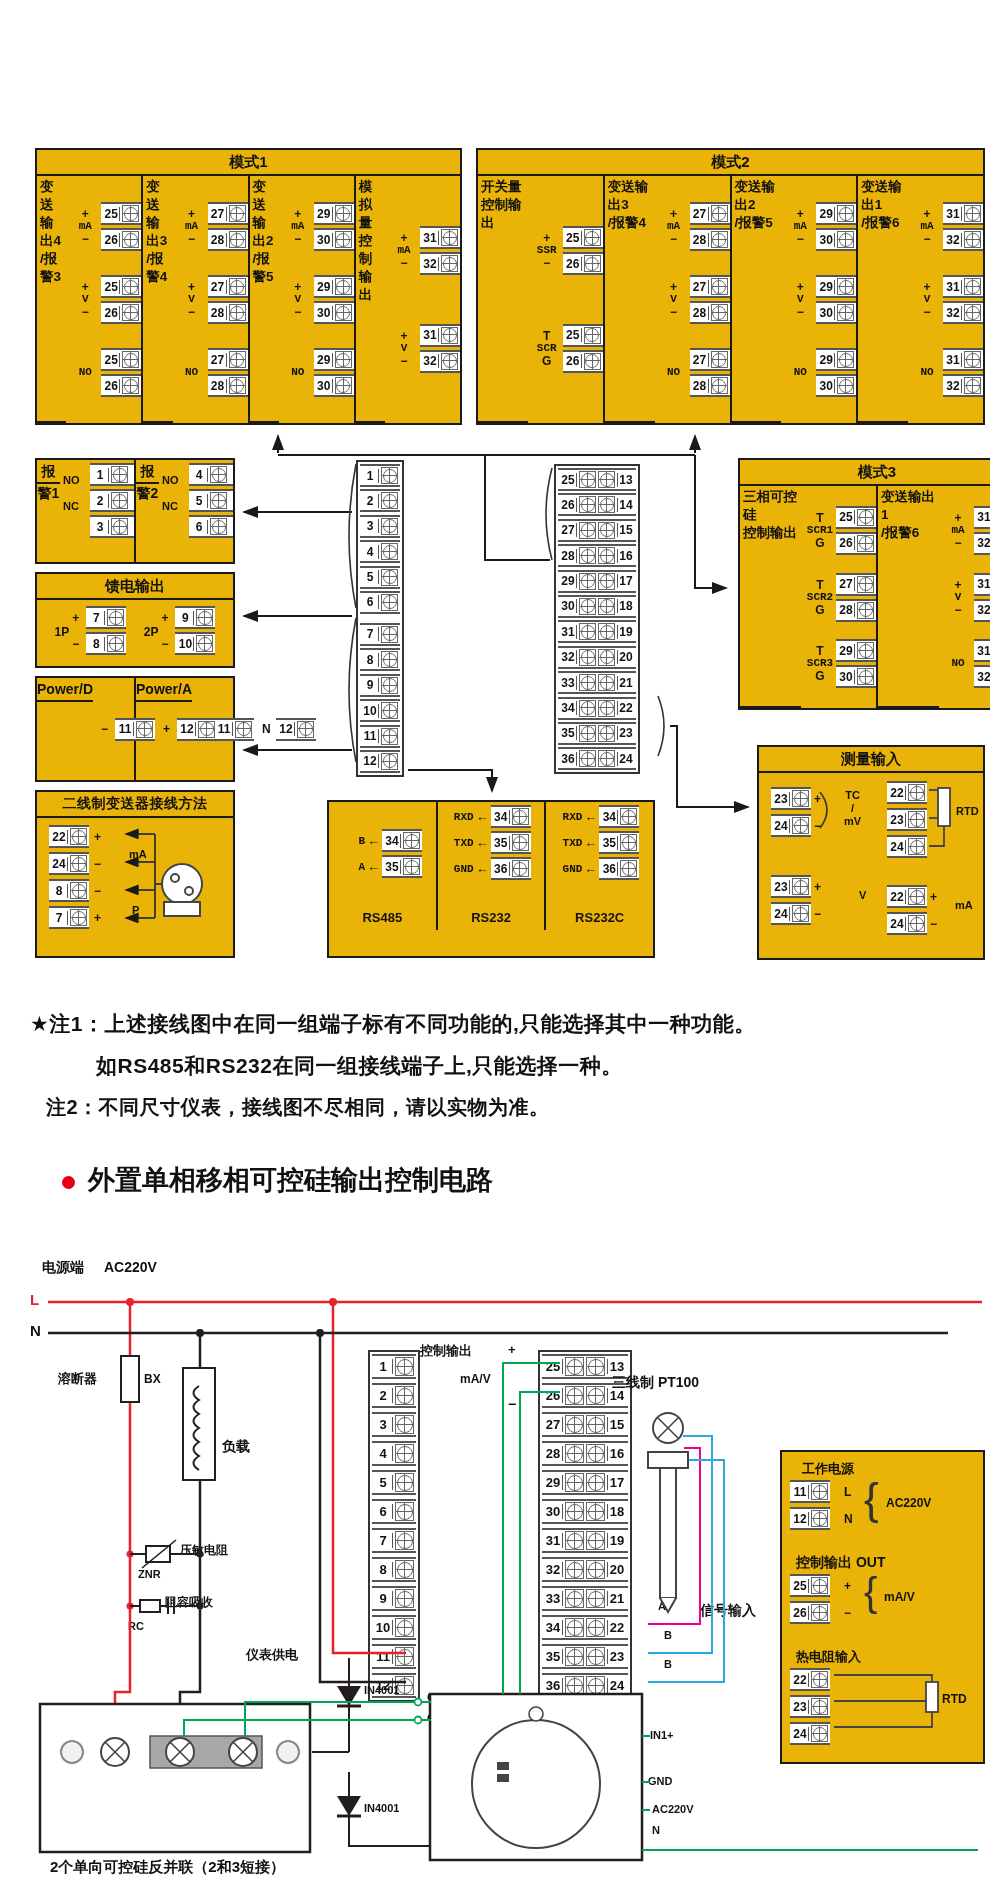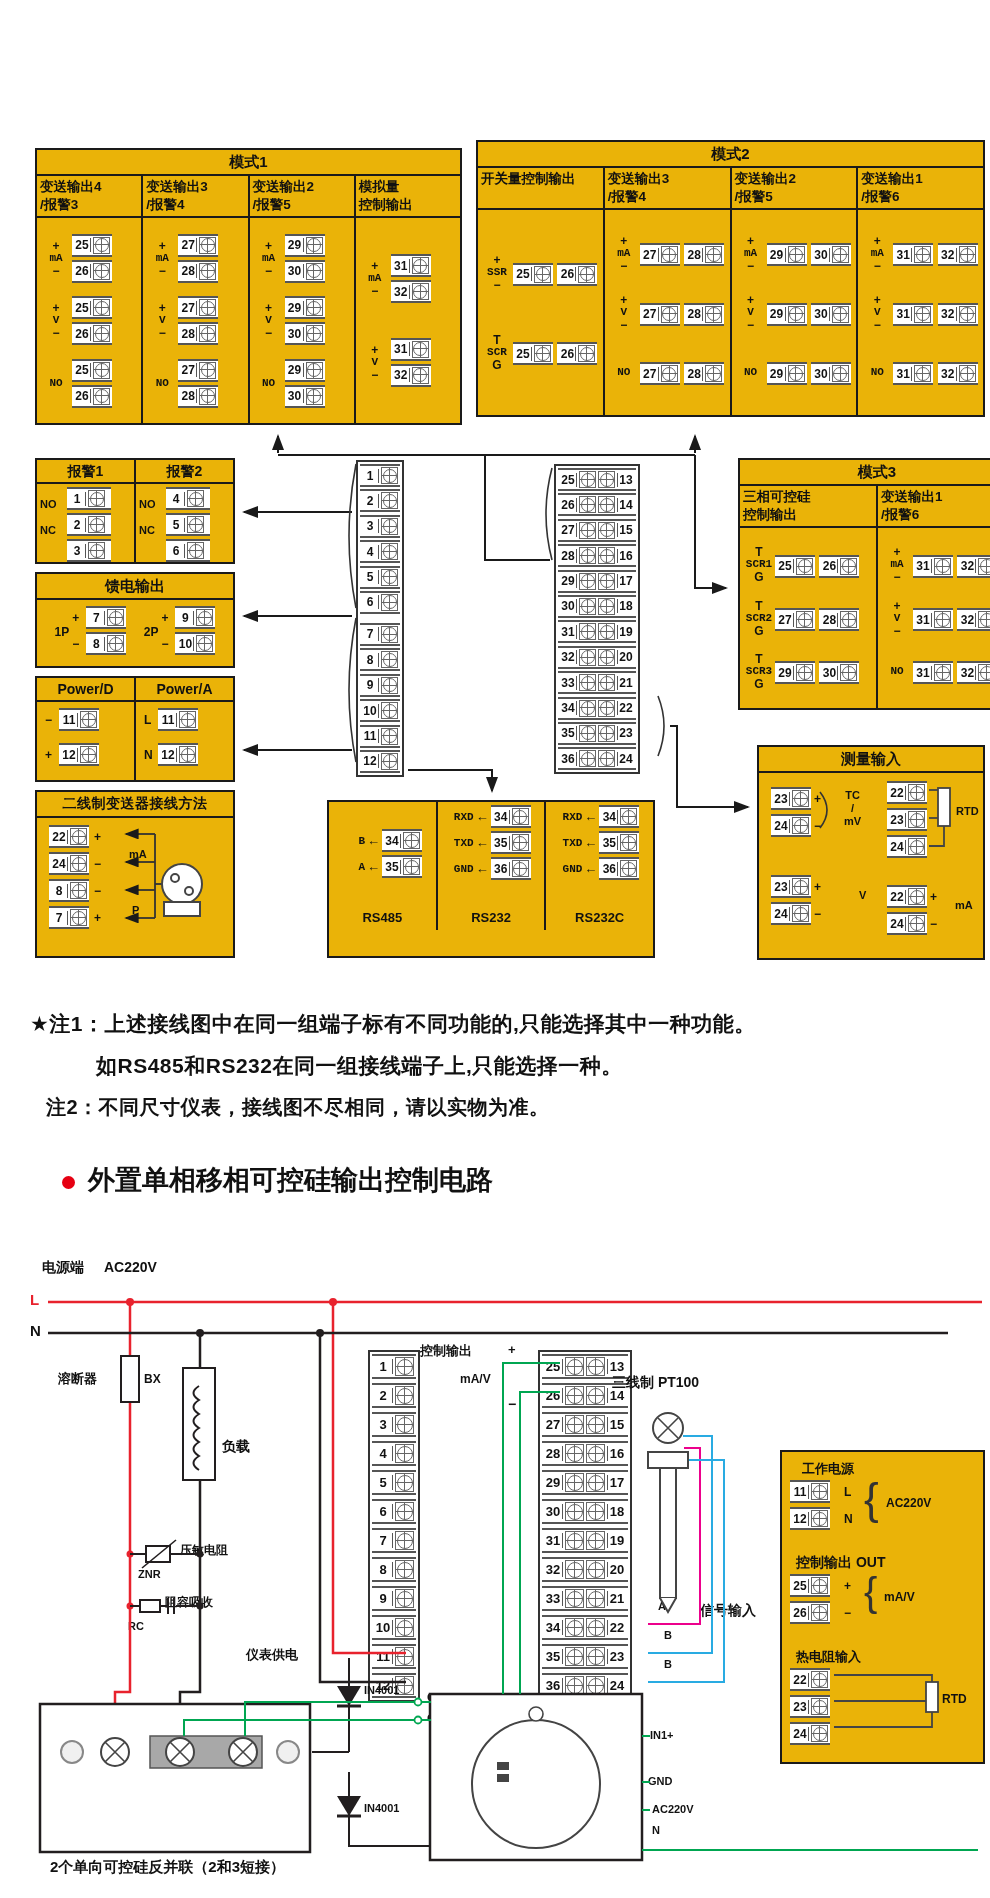--- a/index.html
+++ b/index.html
@@ -5,21 +5,21 @@
 *{margin:0;padding:0;box-sizing:border-box}
 body{background:#fff;font-family:"Liberation Sans","DejaVu Sans",sans-serif;color:#111}
 .page{position:relative;width:990px;height:1898px;background:#fff;overflow:hidden}
 .banner{position:absolute;left:0;top:12px;width:990px;height:93px;background:#cacaca;display:flex;flex-direction:column;align-items:center;justify-content:center;z-index:1}
 .banner .t1{font-size:42px;font-weight:700;letter-spacing:6px;color:#151515}
 .banner .t2{font-size:19px;margin-top:-4px;letter-spacing:1px;color:#222}
 .box{position:absolute;border:2.5px solid #1a1a1a;background:#eab308;z-index:2}
 .btitle{height:26px;line-height:23px;text-align:center;font-size:15px;font-weight:700;border-bottom:2px solid #1a1a1a}
 .cols{display:flex;height:calc(100% - 26px)}
 .cols.full{height:100%}
-.col{flex:1;border-right:2px solid #1a1a1a;display:flex;flex-direction:column;min-width:0}
+.col{flex:1;border-right:2px solid #1a1a1a;display:flex;flex-direction:row;min-width:0}
 .col:last-child{border-right:none}
 .ctitle{min-height:42px;border-bottom:2px solid #1a1a1a;font-size:13.5px;font-weight:700;padding:2px 3px;line-height:18px}
 .groups{flex:1;display:flex;flex-direction:column;justify-content:space-evenly;padding:2px 0 2px 3px}
 .group{display:flex;align-items:center}
 .gsig{width:32px;display:flex;flex-direction:column;align-items:center;justify-content:center;flex:none}
 .sgn{font-size:12px;font-weight:700;line-height:12px;height:12px}
 .glb{font-size:11px;font-weight:700;line-height:13px;font-family:"Liberation Mono","DejaVu Sans Mono",monospace}
 .term{display:inline-flex;align-items:center;border-top:2px solid #555;border-bottom:2px solid #555;padding:1px 2px;background:#fff}
 .tn{min-width:17px;text-align:center;font-size:12px;font-weight:700;padding:0 1px;border-right:1.5px solid #555;margin-right:2px}
 .tn2{border-right:none;border-left:1.5px solid #555;margin:0 0 0 2px}
@@ -289,21 +289,21 @@
                   <span class="tn">32</span>
                   <span class="screw"></span>
                 </div>
             </div>
           </div>
           </div>
       </div>
       </div>
   </div>
 
-  <div class="box" style="left:476px;top:140px;width:509px;height:277px">
+  <div class="box" style="left:476px;top:148px;width:509px;height:277px">
     <div class="btitle">模式2</div>
     <div class="cols">
 
     <div class="col">
         <div class="ctitle"><span>开关量控制输出</span><br><span></span></div>
         <div class="groups">
 
         <div class="group">
             <div class="gsig">
                 <span class="sgn">+</span>

